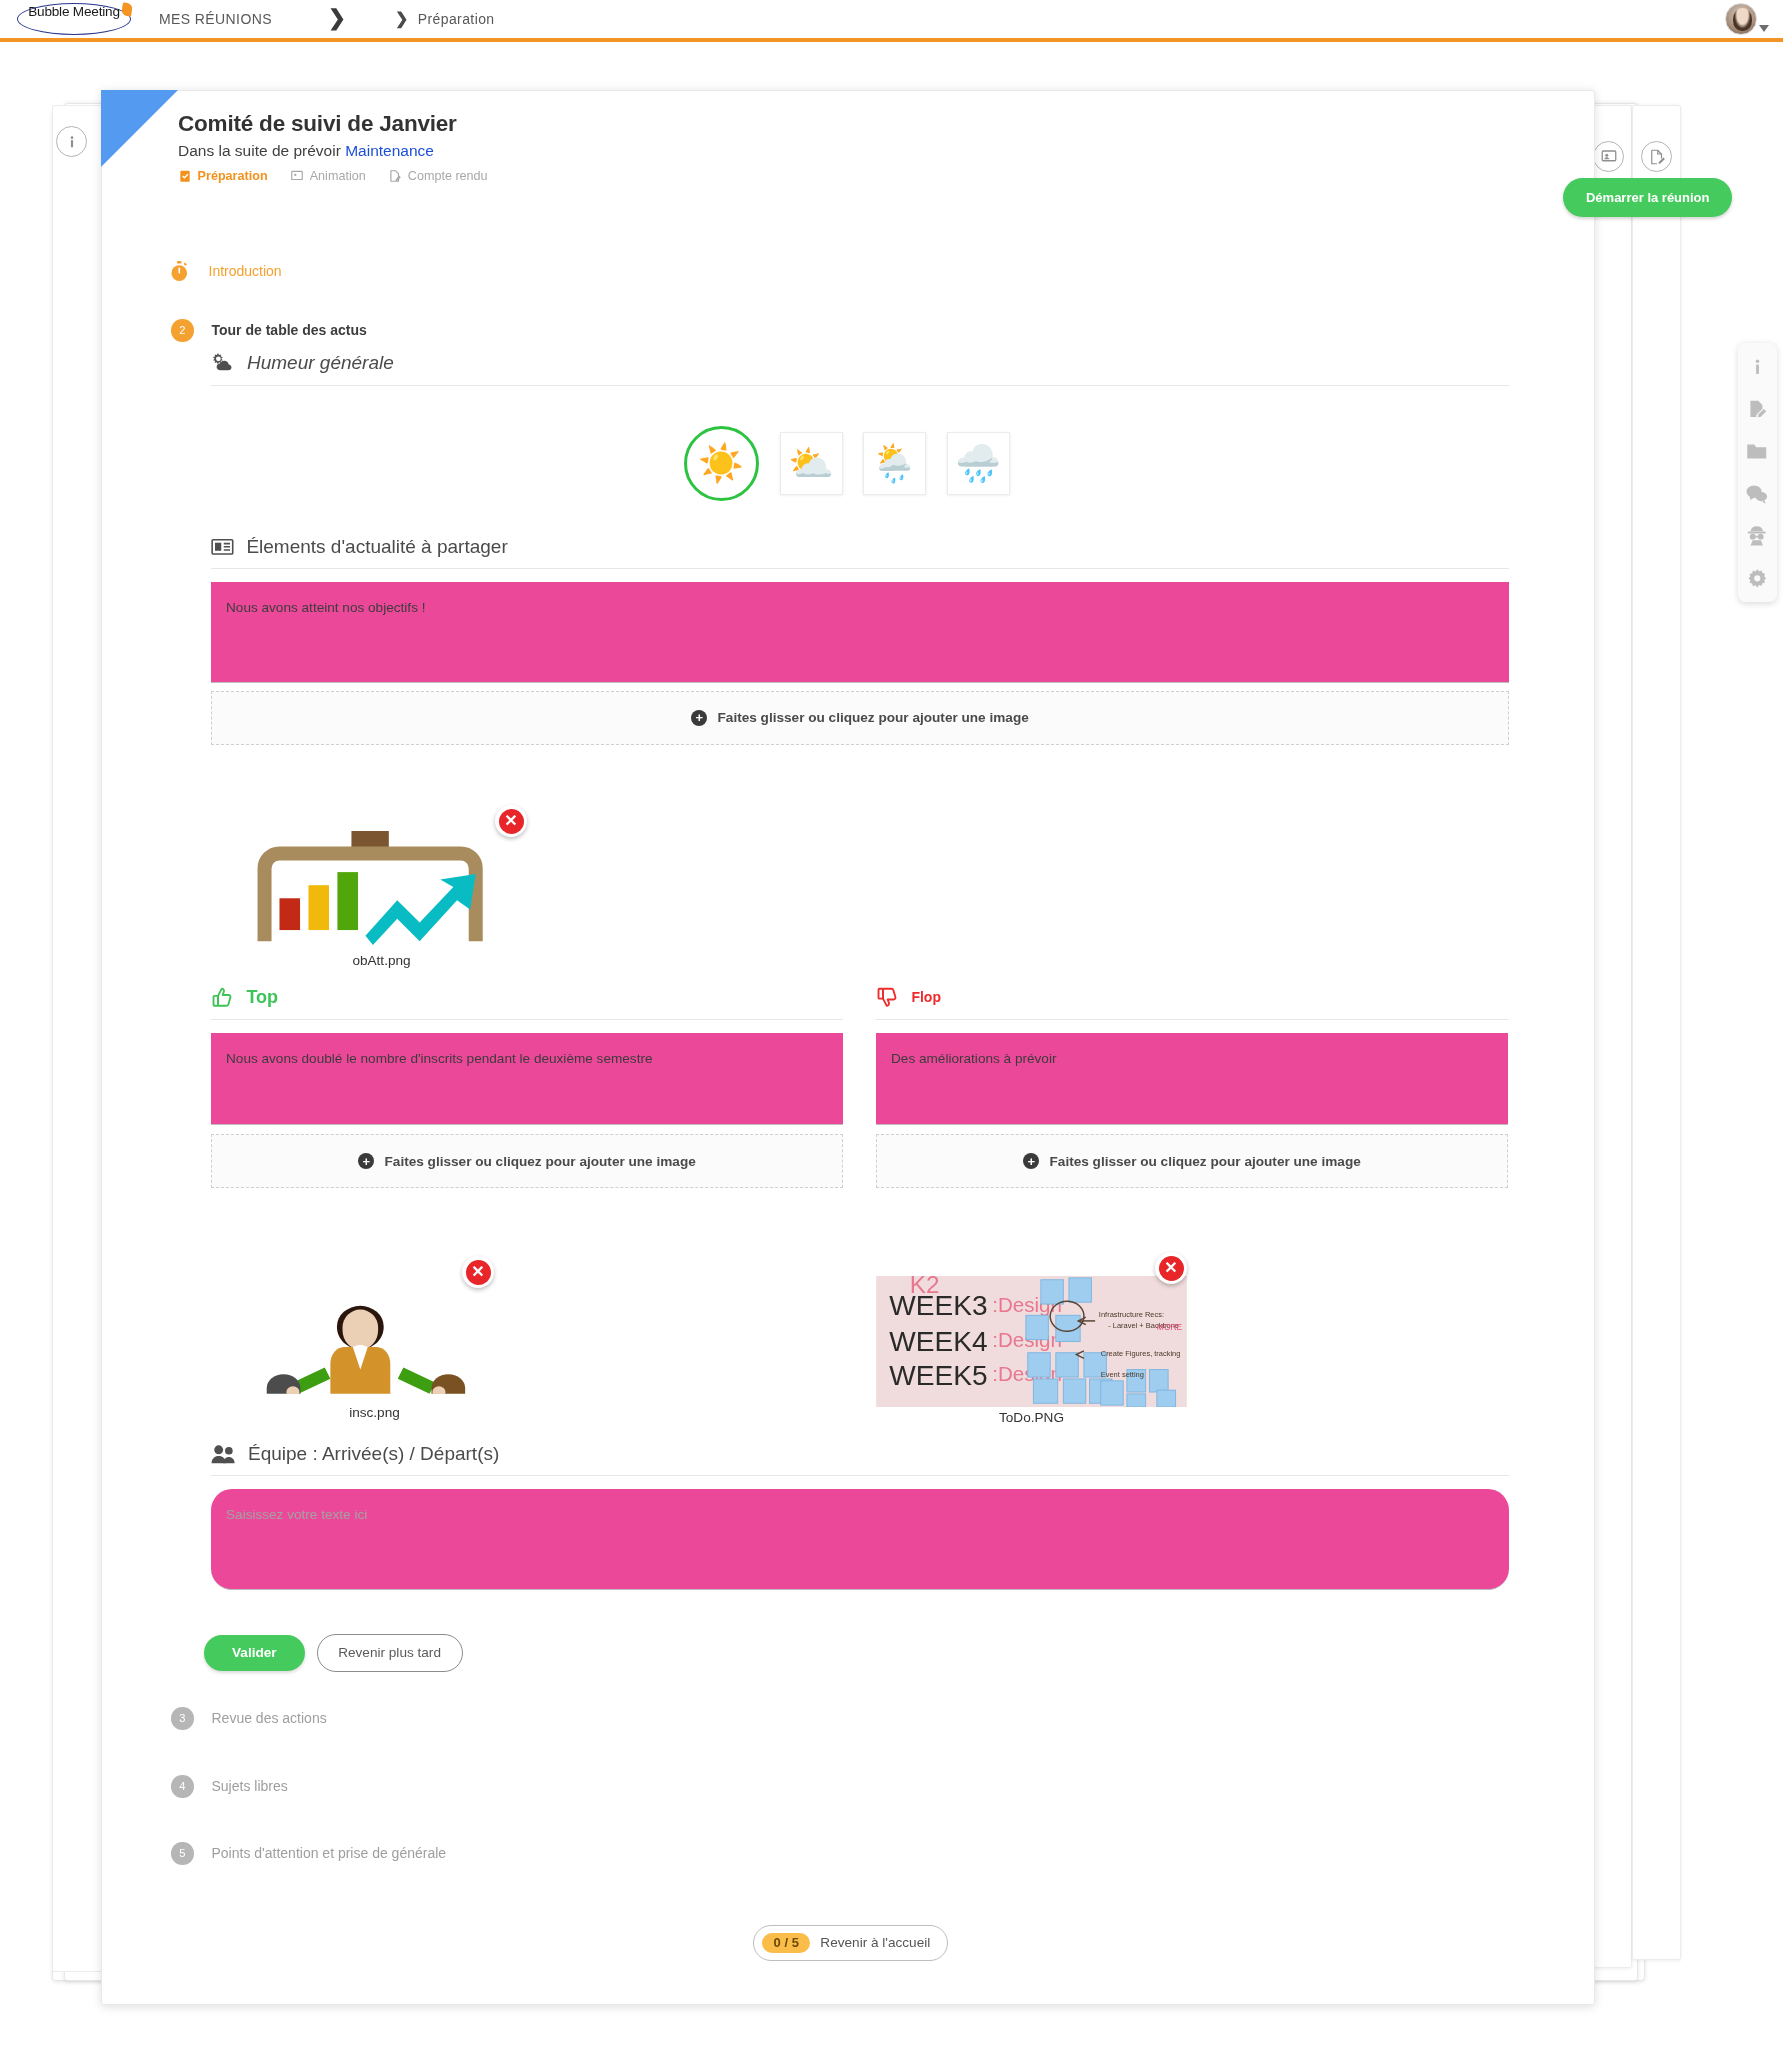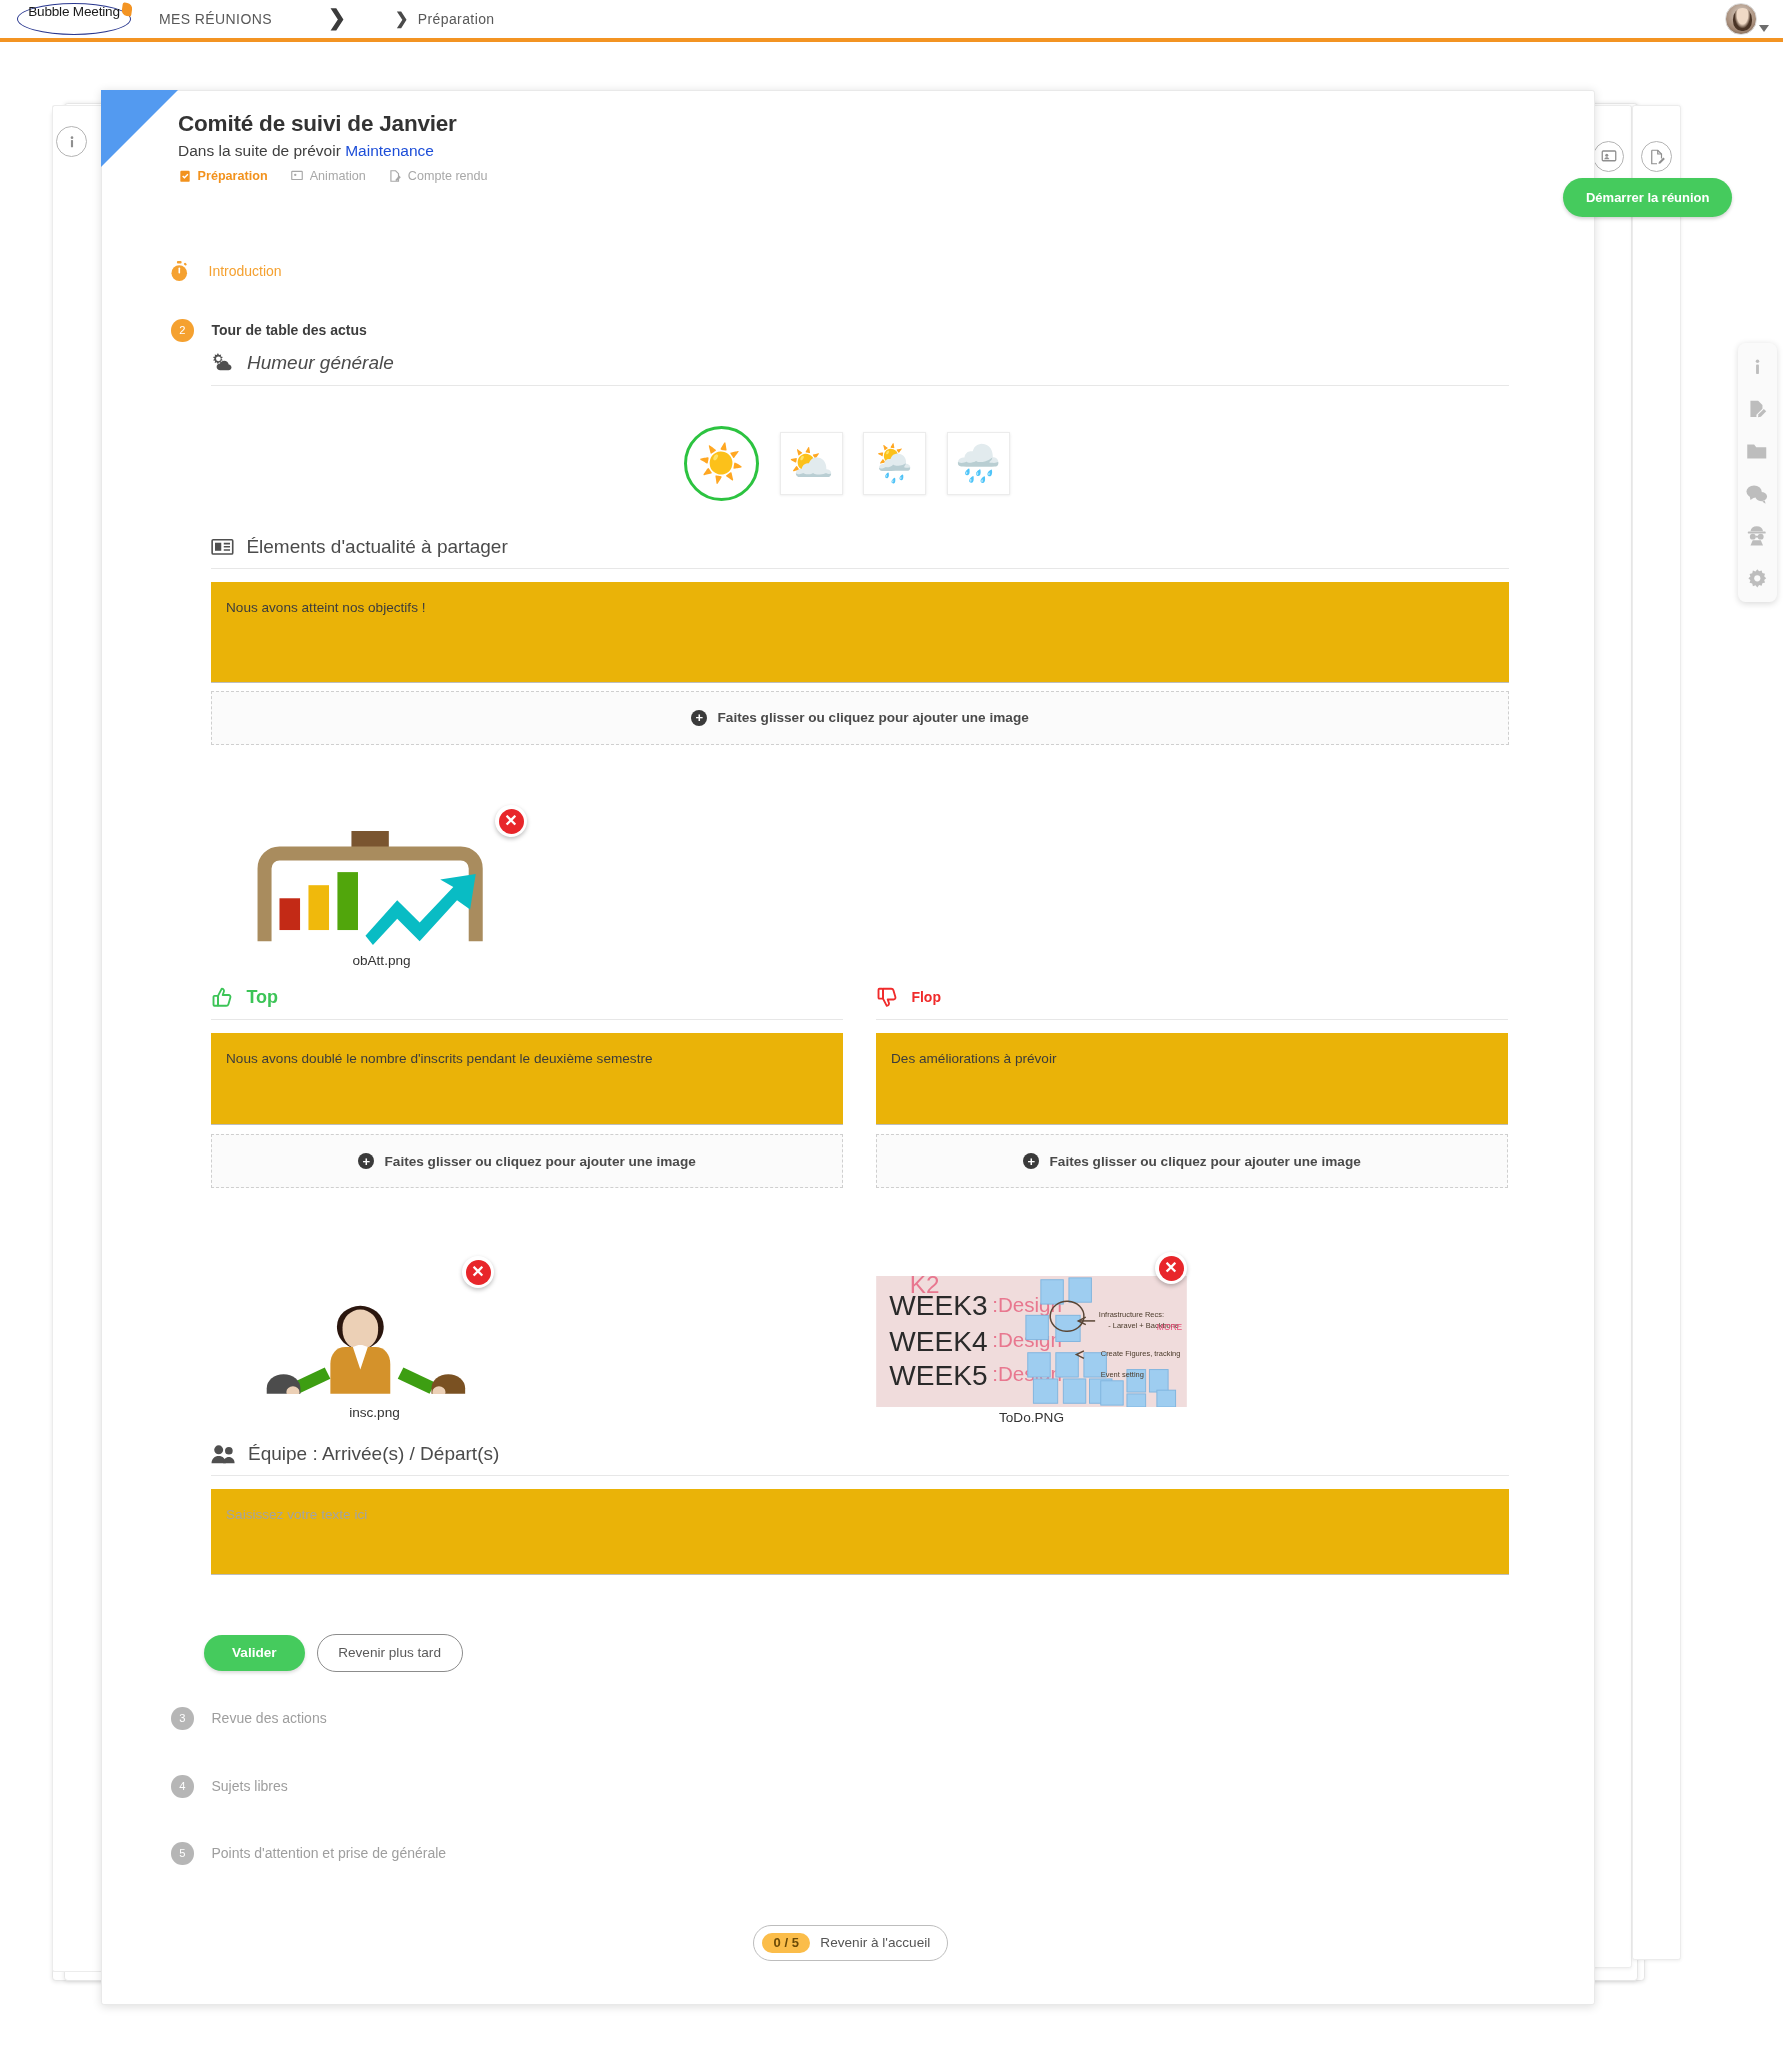--- a/index.html
+++ b/index.html
@@ -158,21 +158,21 @@
   .sect { position: absolute; left: 211px; width: 1298px; }
   .sect-head {
     display: flex; align-items: center; gap: 12px;
     border-bottom: 0.9px solid #e7e7e7; padding-bottom: 10.3px;
   }
   .sect-title { font-size: 19px; color: #4b4b4b; }
   .sect-title.green { color: #3cc457; font-weight: bold; font-size: 18px; }
   .sect-title.red { color: #f02b2b; font-weight: bold; font-size: 14px; }
 
   .txtarea {
-    margin-top: 13px; width: 100%; background: #eab308;
+    margin-top: 13px; width: 100%; background: #ec4899;
     border: none; border-bottom: 0.9px solid #bdbdbd;
     padding: 18px 15px; font-size: 13.6px; color: #3c3c3c;
     font-family: "Liberation Sans", sans-serif; resize: none;
     display: block;
   }
   .txtarea::placeholder { color: #a3a3a3; }
 
   .dropzone {
     margin-top: 7.5px; width: 100%; height: 54px;
     border: 1.9px dashed #cfcfcf; background: #fbfbfb;
@@ -541,21 +541,21 @@
     <span>
       <svg width="25" height="20.6" viewBox="0 0 28 22" fill="#4f4f4f">
         <circle cx="8.6" cy="6" r="5"></circle>
           <path d="M.6 21c0-5 3.6-8 8-8s8 3 8 8z"></path>
         <circle cx="20" cy="7" r="4.3"></circle>
           <path d="M13.6 21c0-4.4 3-7 6.4-7s6.4 2.6 6.4 7z"></path>
       </svg>
     </span>
     <span class="sect-title">Équipe : Arrivée(s) / Départ(s)</span>
   </div>
-  <textarea class="txtarea" rows="4" style="height: 86px;" placeholder="Saisissez votre texte ici"></textarea>
+  <textarea class="txtarea" rows="4" style="height: 101px; border-radius: 21px;" placeholder="Saisissez votre texte ici"></textarea>
 </div>
 
 <div id="action-row">
   <button id="btn-valider">Valider</button>
   <button id="btn-later">Revenir plus tard</button>
 </div>
 
 <div class="agenda-row" style="left:171px; top:1707px;">
   <span class="num-badge grey">3</span>
   <span class="agenda-label grey">Revue des actions</span>

